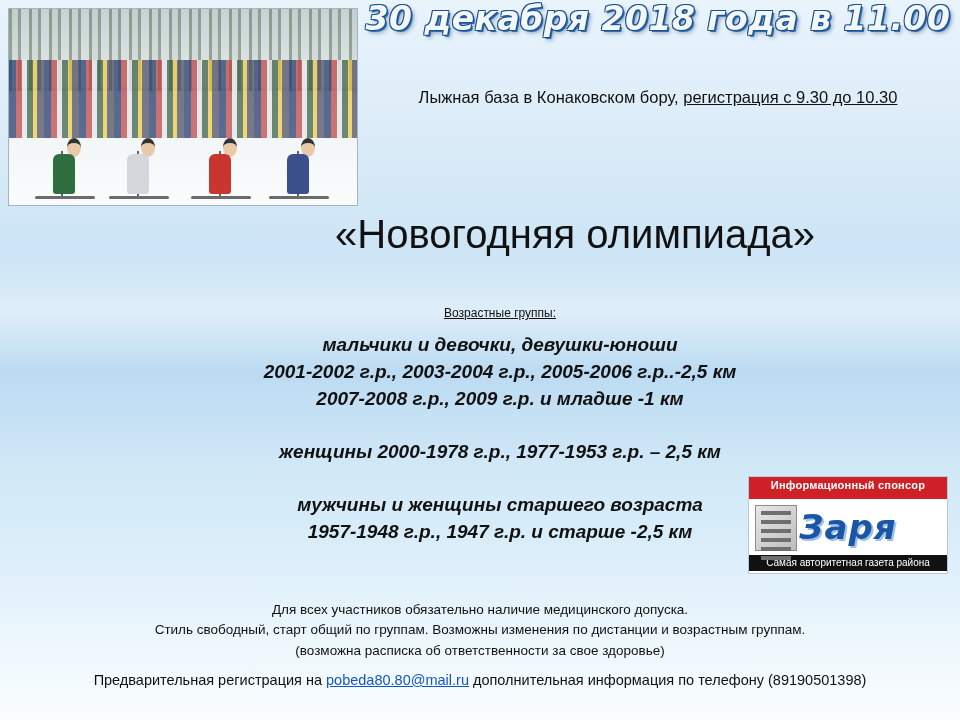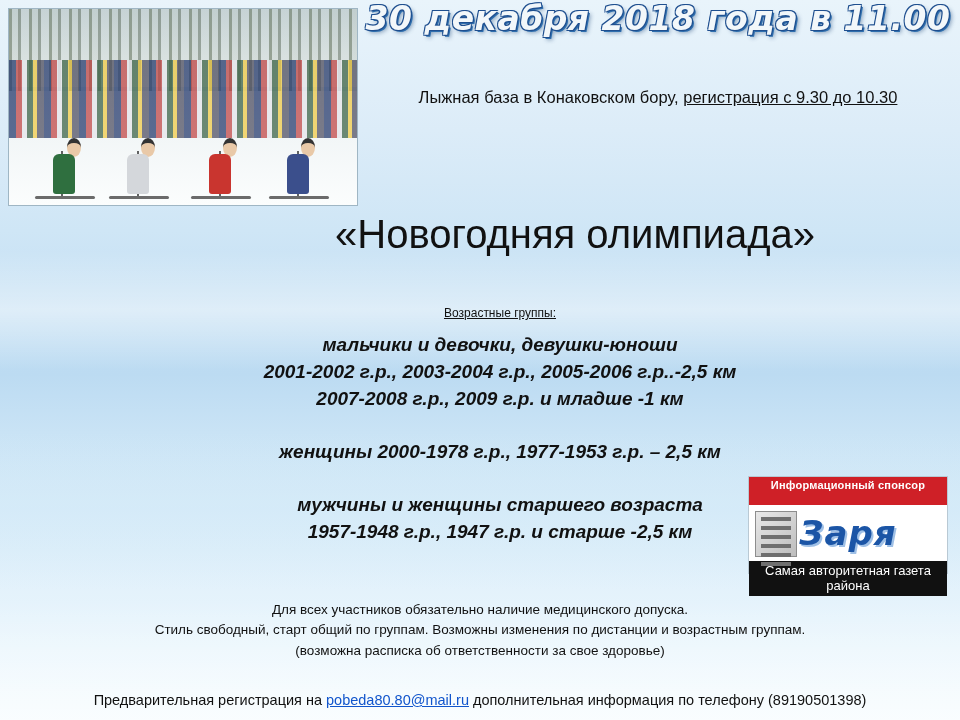--- a/index.html
+++ b/index.html
@@ -203,21 +203,21 @@
     height: 96px;
     background: #fff;
     border: 1px solid #b9c9d4;
   }
   .sponsor .sp-top {
     background: #cf2027;
     color: #fff;
     font-size: 11px;
     font-weight: bold;
     text-align: center;
-    padding: 2px 0 14px 0;
+    padding: 2px 0 8px 0;
     letter-spacing: 0.2px;
   }
   .sponsor .sp-mid {
     position: relative;
     height: 56px;
     background: #ffffff;
     display: flex;
     align-items: center;
     justify-content: center;
   }
@@ -241,40 +241,40 @@
   }
   .sponsor .sp-badge i {
     display: block;
     height: 4px;
     margin: 5px 5px 0 5px;
     background: #6f6f6f;
   }
   .sponsor .sp-bot {
     background: #111;
     color: #fff;
-    font-size: 13px;
+    font-size: 10px;
     text-align: center;
     padding: 2px 0 3px 0;
   }
 
   
   .notes {
     position: absolute;
     left: 60px;
     top: 600px;
     width: 840px;
     text-align: center;
     font-size: 13.5px;
     color: #111;
     line-height: 1.5;
   }
   .reg {
     position: absolute;
     left: 40px;
-    top: 692px;
+    top: 672px;
     width: 880px;
     text-align: center;
     font-size: 14.5px;
     color: #111;
   }
   .reg a {
     color: #1155cc;
     text-decoration: underline;
   }
 </style>

